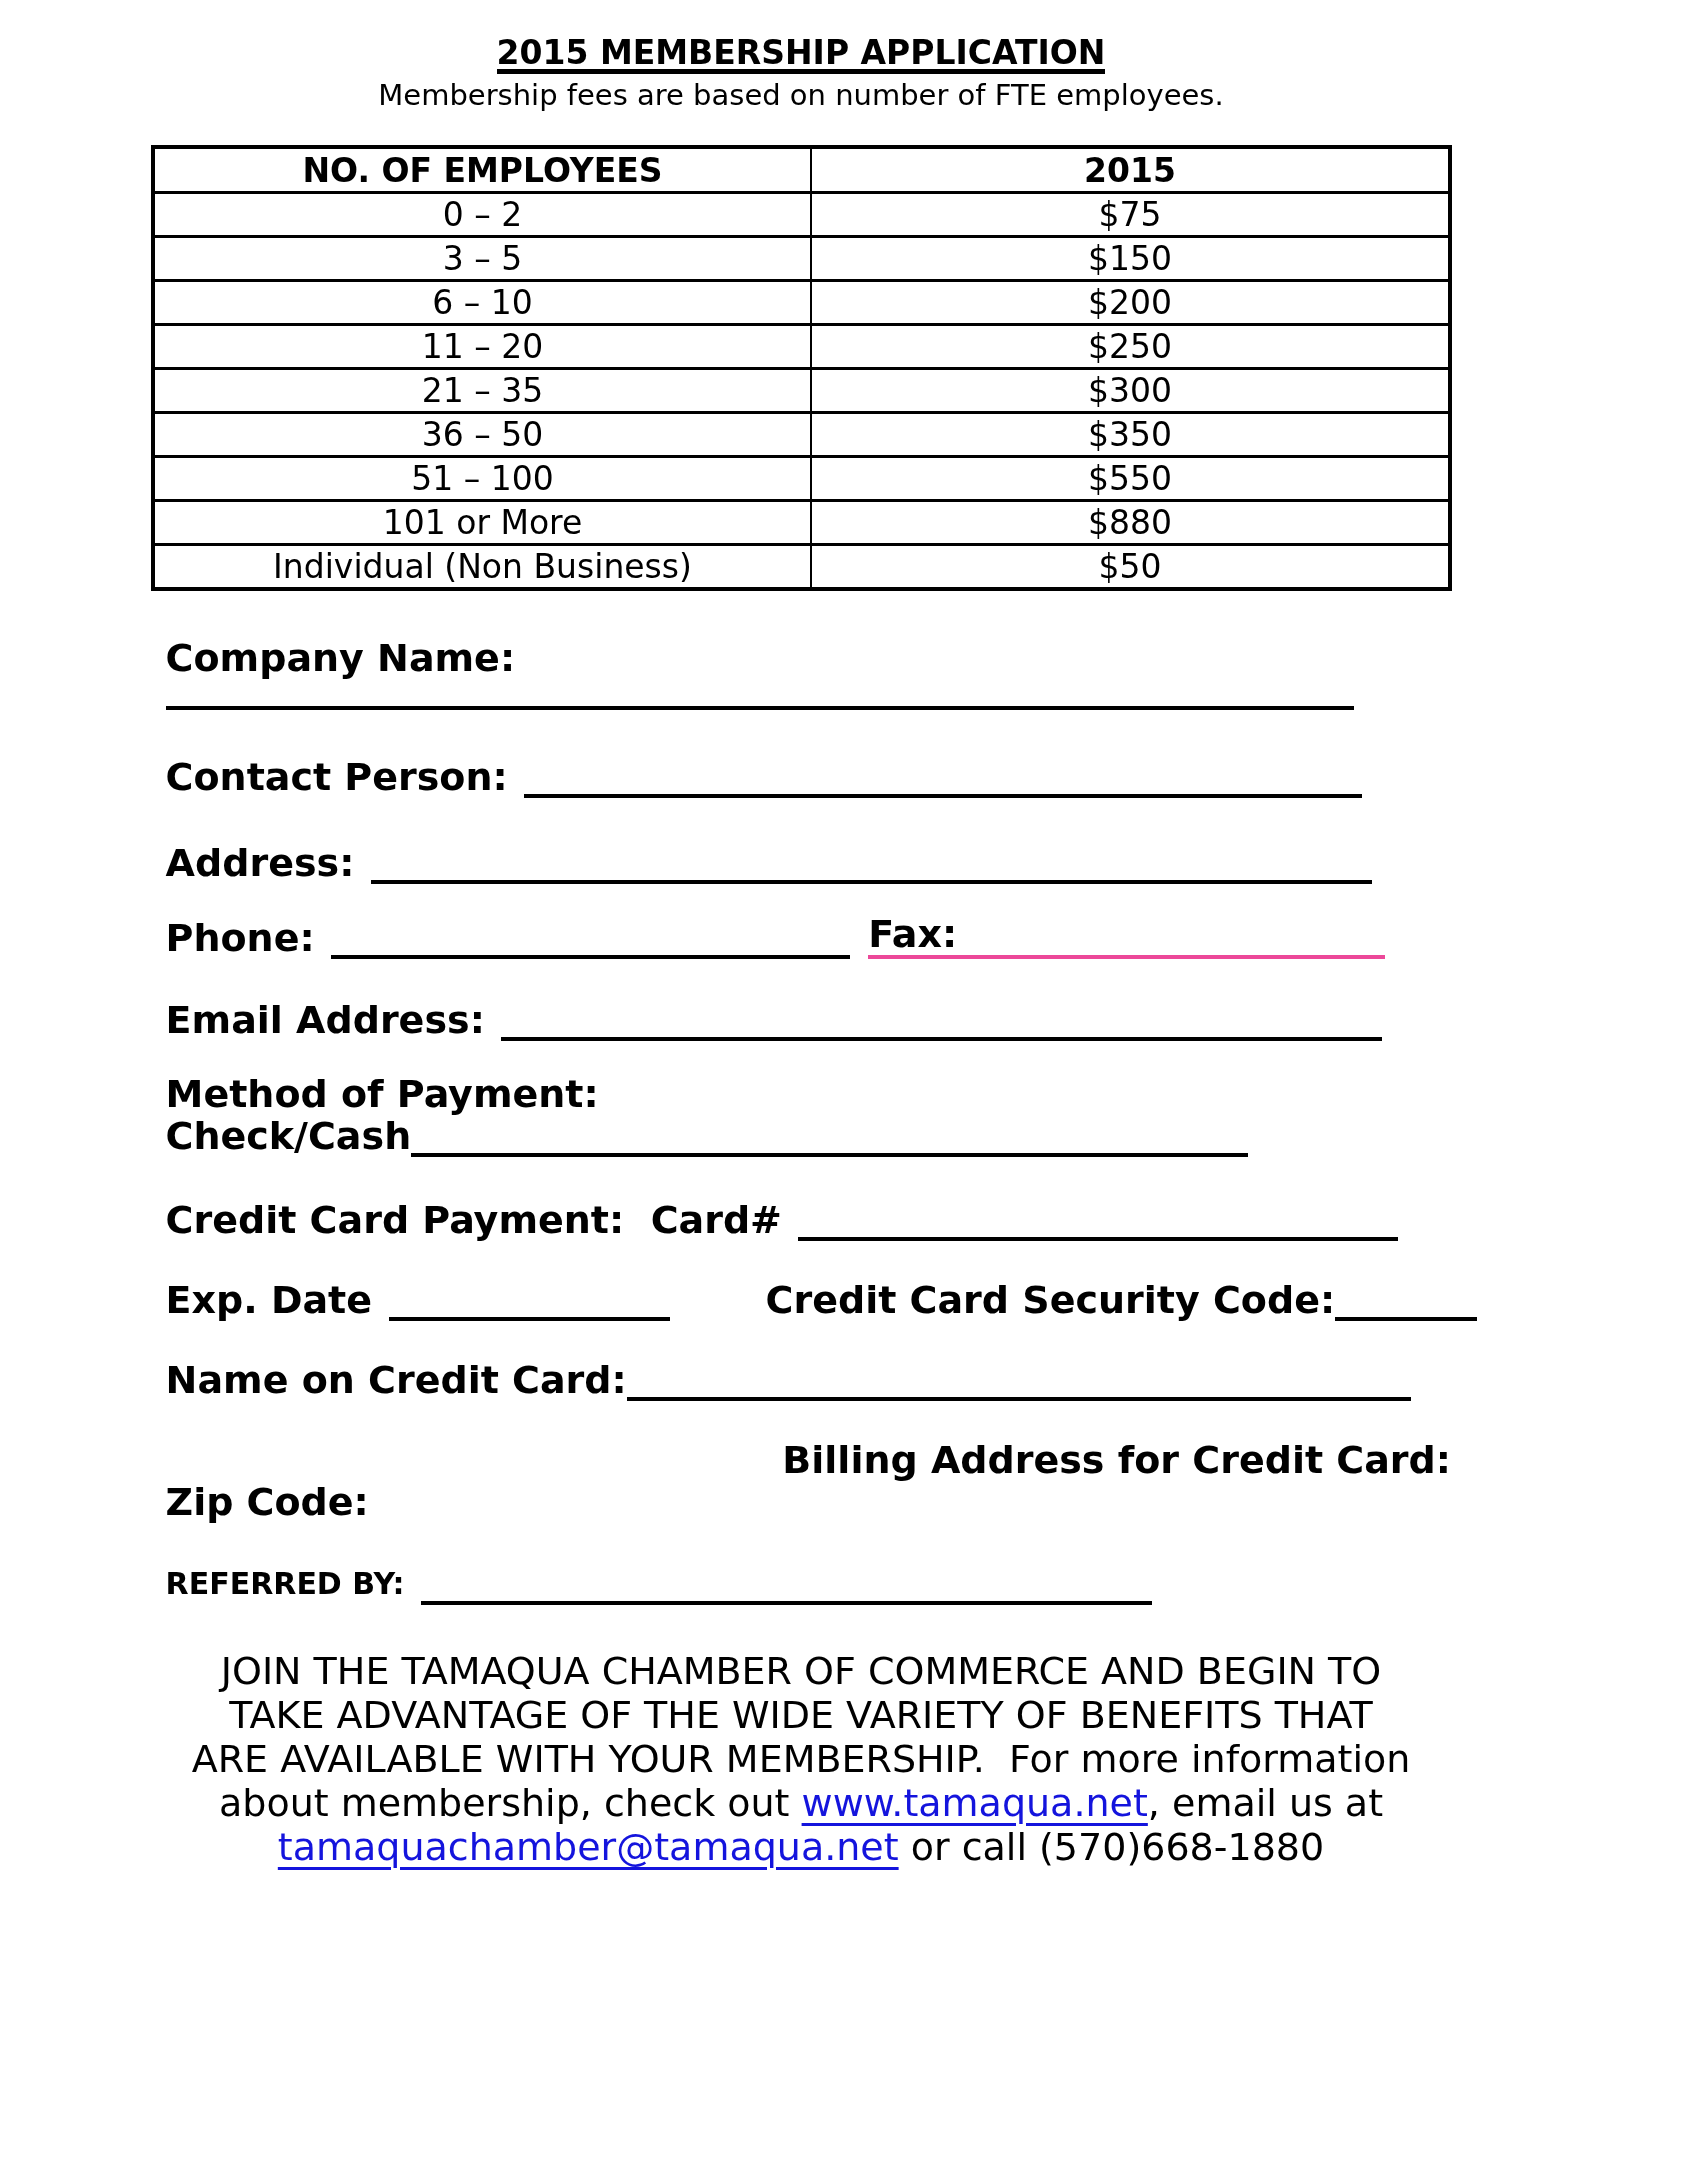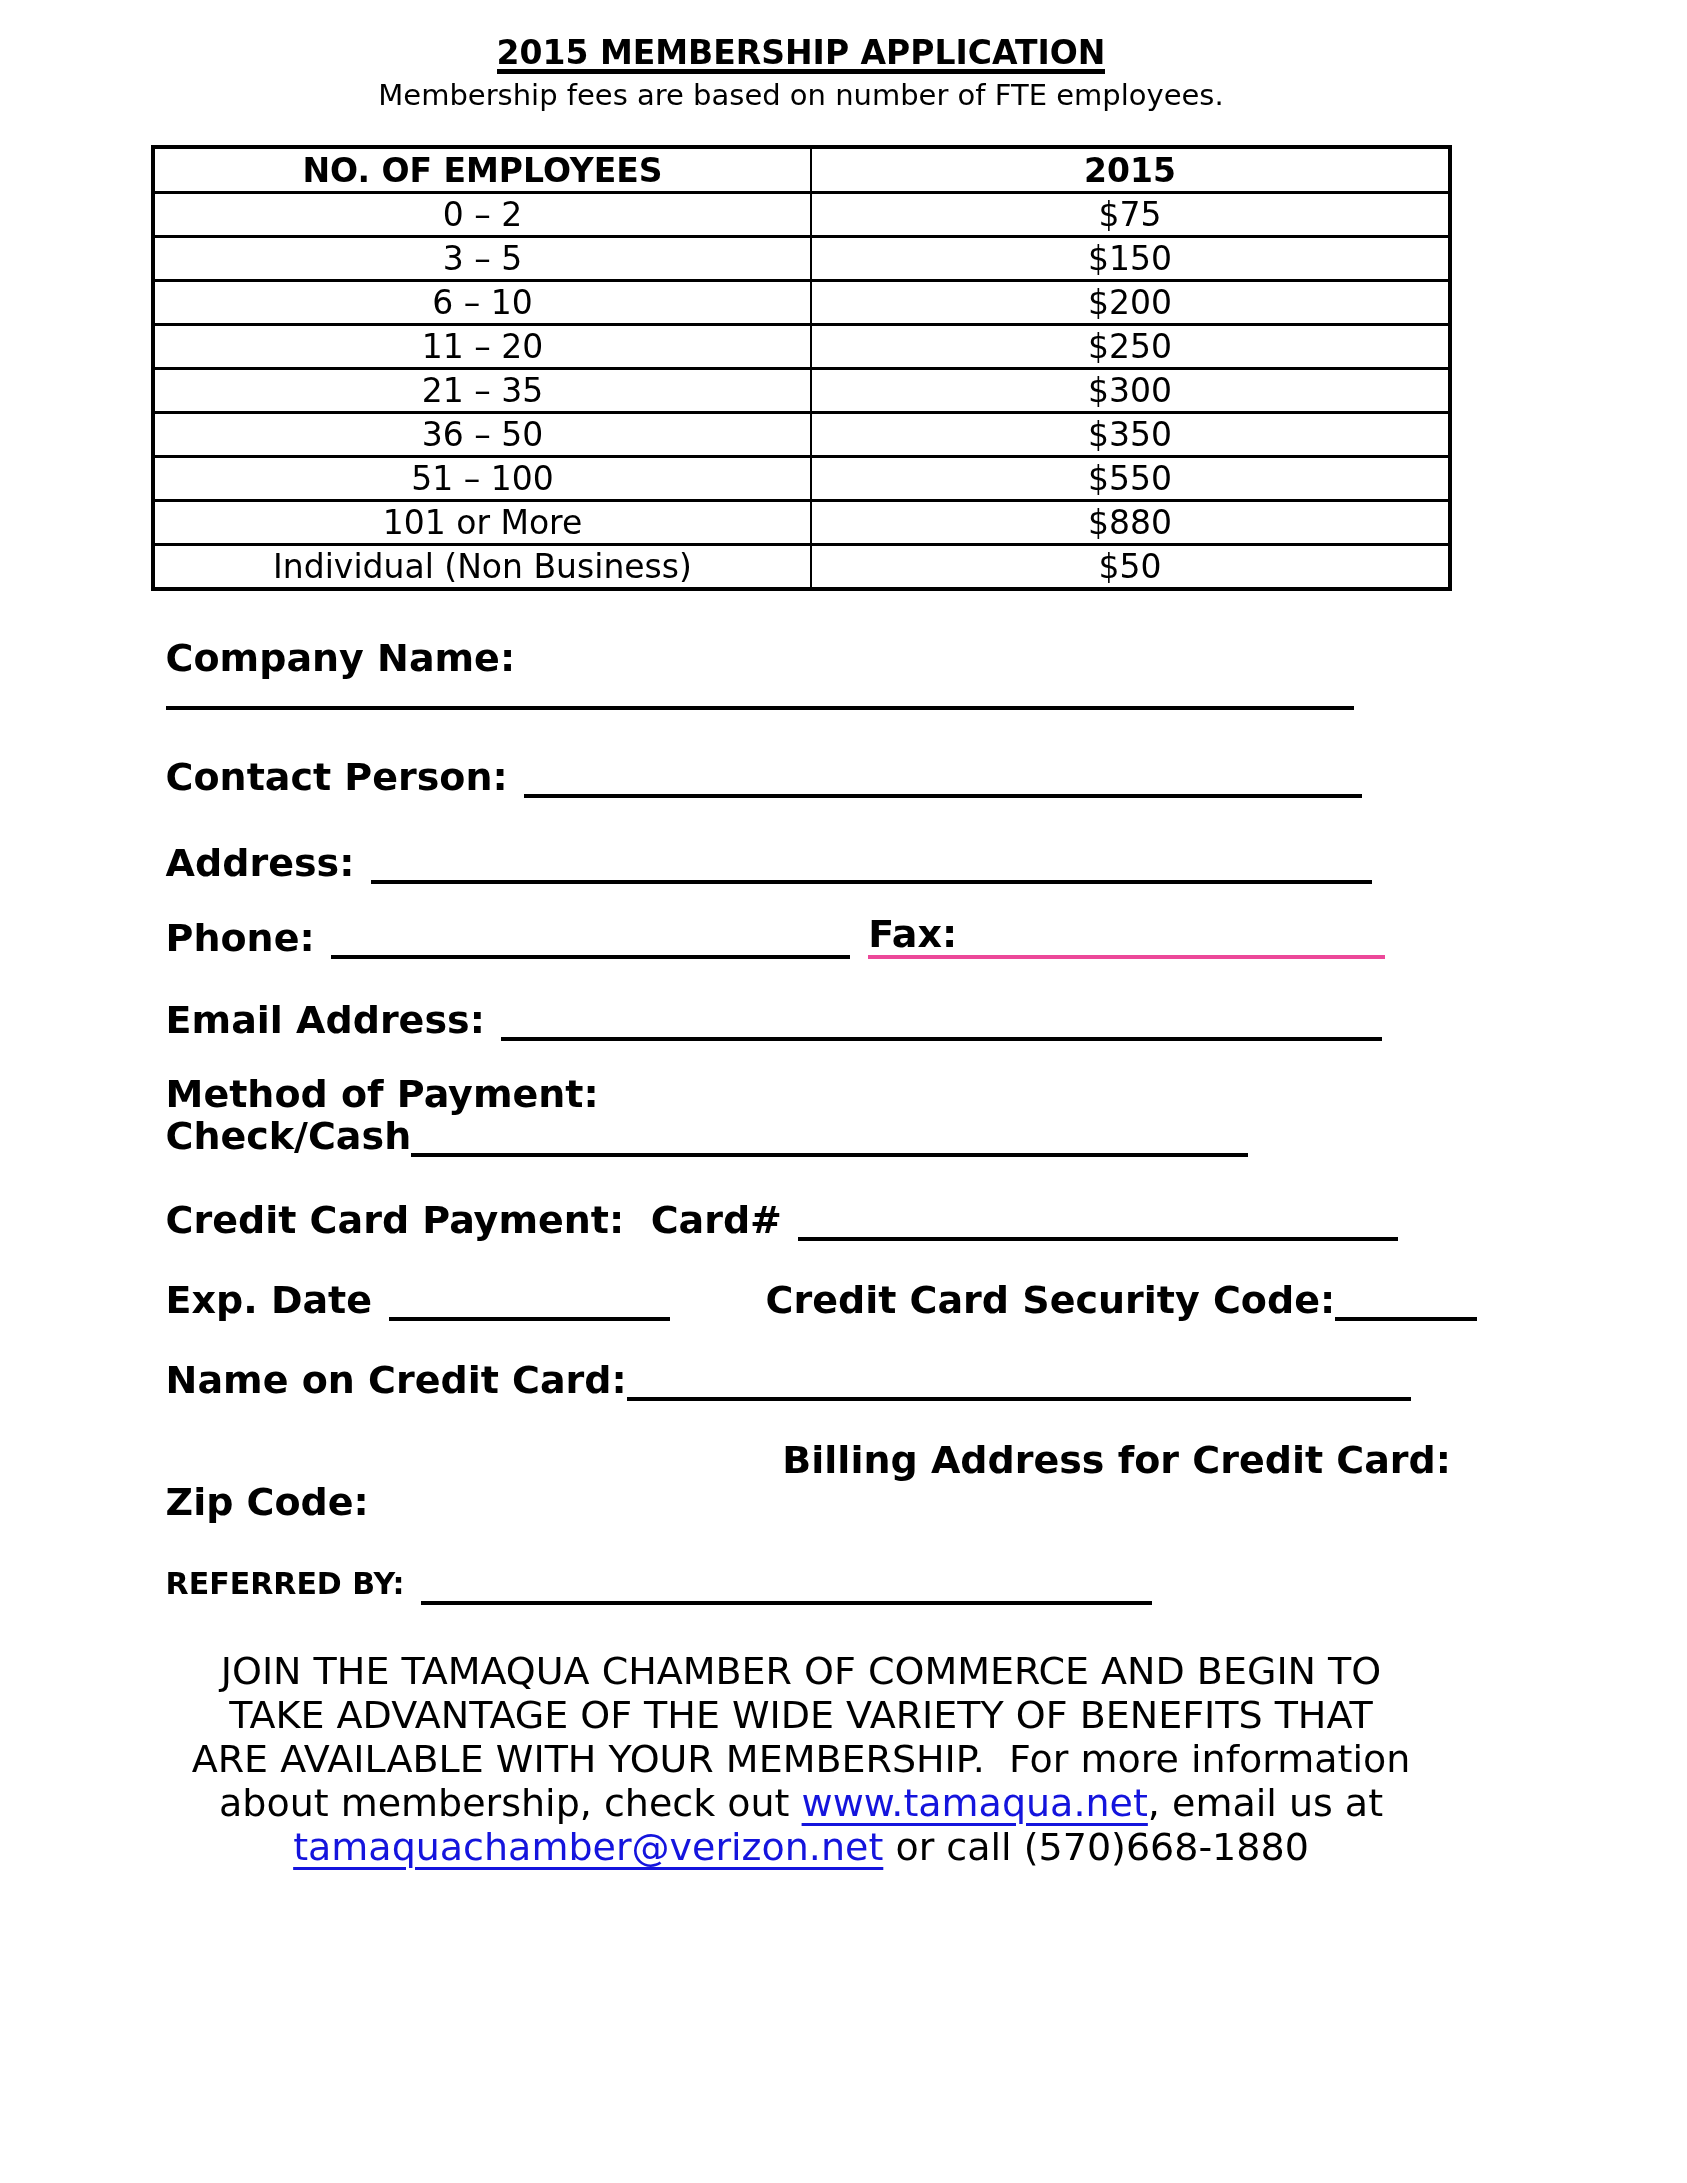--- a/index.html
+++ b/index.html
@@ -206,17 +206,17 @@
       <span class="blank gap" style="width:731px;"></span>
     </div>
 
   </div>
 
   <div class="footer">
     <div class="fline">JOIN THE TAMAQUA CHAMBER OF COMMERCE AND BEGIN TO</div>
     <div class="fline">TAKE ADVANTAGE OF THE WIDE VARIETY OF BENEFITS THAT</div>
     <div class="fline">ARE AVAILABLE WITH YOUR MEMBERSHIP.  For more information</div>
     <div class="fline"><span>about membership, check out </span><a>www.tamaqua.net</a><span>, email us at</span></div>
-    <div class="fline"><a>tamaquachamber@verizon.net</a><span> or call (570)668-1880</span></div>
+    <div class="fline"><a>tamaquachamber@tamaqua.net</a><span> or call (570)668-1880</span></div>
   </div>
 
 </div>
 
 
 </body></html>

